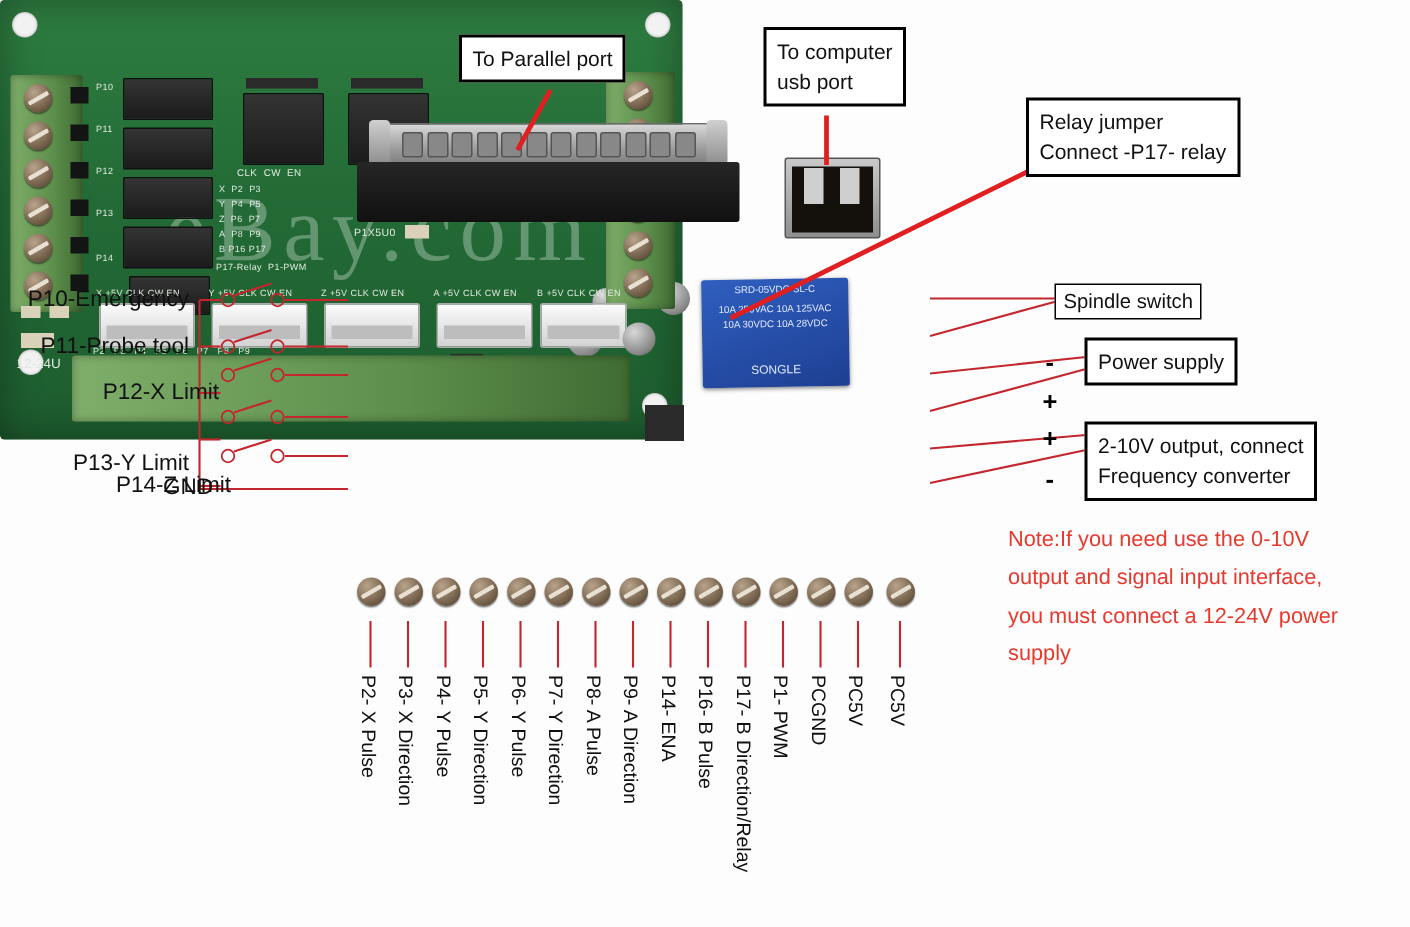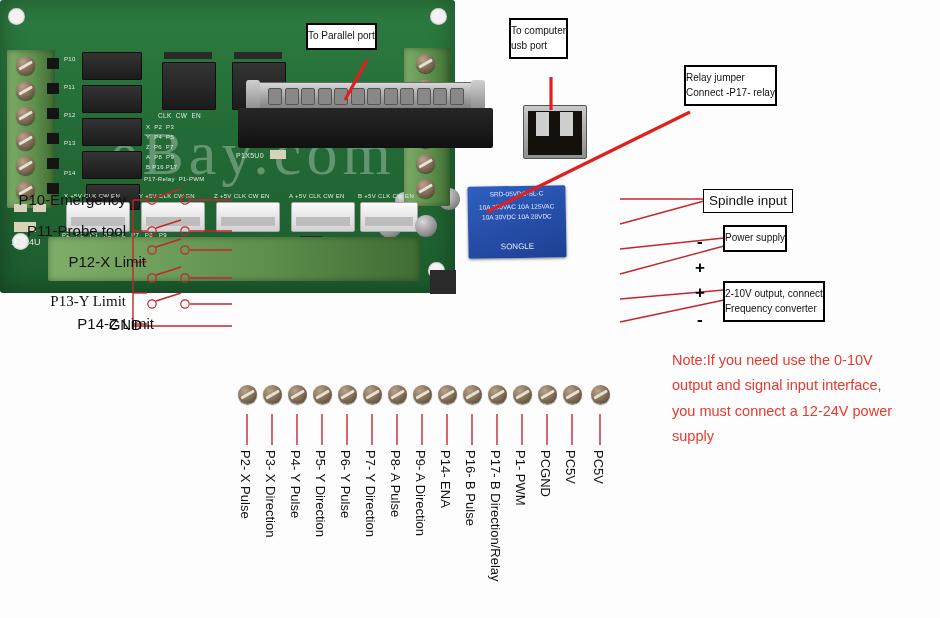--- a/index.html
+++ b/index.html
@@ -4,22 +4,22 @@
 <style>
   html,body{margin:0;padding:0;background:#ffffff;}
   #root{
     position:relative;width:940px;height:618px;overflow:hidden;
     background:#fdfdfd;
     font-family:"Liberation Sans", sans-serif;
   }
   
   .callout{
     position:absolute;border:2px solid #000;background:#fff;
-    color:#111;font-size:10px;line-height:1.45;
-    padding:4px 0;box-sizing:border-box;white-space:nowrap;
+    color:#111;font-size:14px;line-height:1.45;
+    padding:4px 7px;box-sizing:border-box;white-space:nowrap;
   }
   .callout .ln{display:block;}
   .callout.thin{border-width:1px;padding:1px 5px;font-size:13.5px;}
   
   .lbl{position:absolute;color:#111;font-size:15px;white-space:nowrap;}
   .lbl.right{text-align:right;}
   .sign{position:absolute;color:#000;font-size:17px;font-weight:bold;}
   
   .vlabel{
     position:absolute;color:#111;font-size:13px;white-space:nowrap;
@@ -303,41 +303,41 @@
     <span class="ln">To computer</span>
     <span class="ln">usb port</span>
   </div>
 
   <div class="callout" style="left:684px;top:65px;">
     <span class="ln">Relay jumper</span>
     <span class="ln">Connect -P17- relay</span>
   </div>
 
   <div class="callout thin" style="left:703px;top:189px;">
-    <span class="ln">Spindle input</span>
+    <span class="ln">Spindle switch</span>
   </div>
 
   <div class="callout" style="left:723px;top:225px;">
     <span class="ln">Power supply</span>
   </div>
 
   <div class="callout" style="left:723px;top:281px;">
     <span class="ln">2-10V output, connect</span>
     <span class="ln">Frequency converter</span>
   </div>
 
   <div class="sign" style="left:697px;top:232px;">-</div>
   <div class="sign" style="left:695px;top:258px;">+</div>
   <div class="sign" style="left:695px;top:283px;">+</div>
   <div class="sign" style="left:697px;top:310px;">-</div>
 
   <div class="lbl right" style="left:0px;top:191px;width:126px;">P10-Emergency</div>
   <div class="lbl right" style="left:0px;top:222px;width:126px;">P11-Probe tool</div>
   <div class="lbl right" style="left:0px;top:253px;width:126px;padding-left:20px;">P12-X Limit</div>
-  <div class="lbl right" style="left:0px;top:293px;width:126px;font-family:Liberation Serif, serif;">P13-Y Limit</div>
+  <div class="lbl right" style="left:0px;top:300px;width:126px;">P13-Y Limit</div>
   <div class="lbl right" style="left:0px;top:315px;width:126px;margin-left:28px;">P14-Z Limit</div>
   <div class="lbl right" style="left:16px;top:317px;width:126px;top:316px;">GND</div>
 
   <div class="vlabel" style="left:253px;top:450px;">P2- X Pulse</div>
   <div class="vlabel" style="left:278px;top:450px;">P3- X Direction</div>
   <div class="vlabel" style="left:303px;top:450px;">P4- Y Pulse</div>
   <div class="vlabel" style="left:328px;top:450px;">P5- Y Direction</div>
   <div class="vlabel" style="left:353px;top:450px;">P6- Y Pulse</div>
   <div class="vlabel" style="left:378px;top:450px;">P7- Y Direction</div>
   <div class="vlabel" style="left:403px;top:450px;">P8- A Pulse</div>

